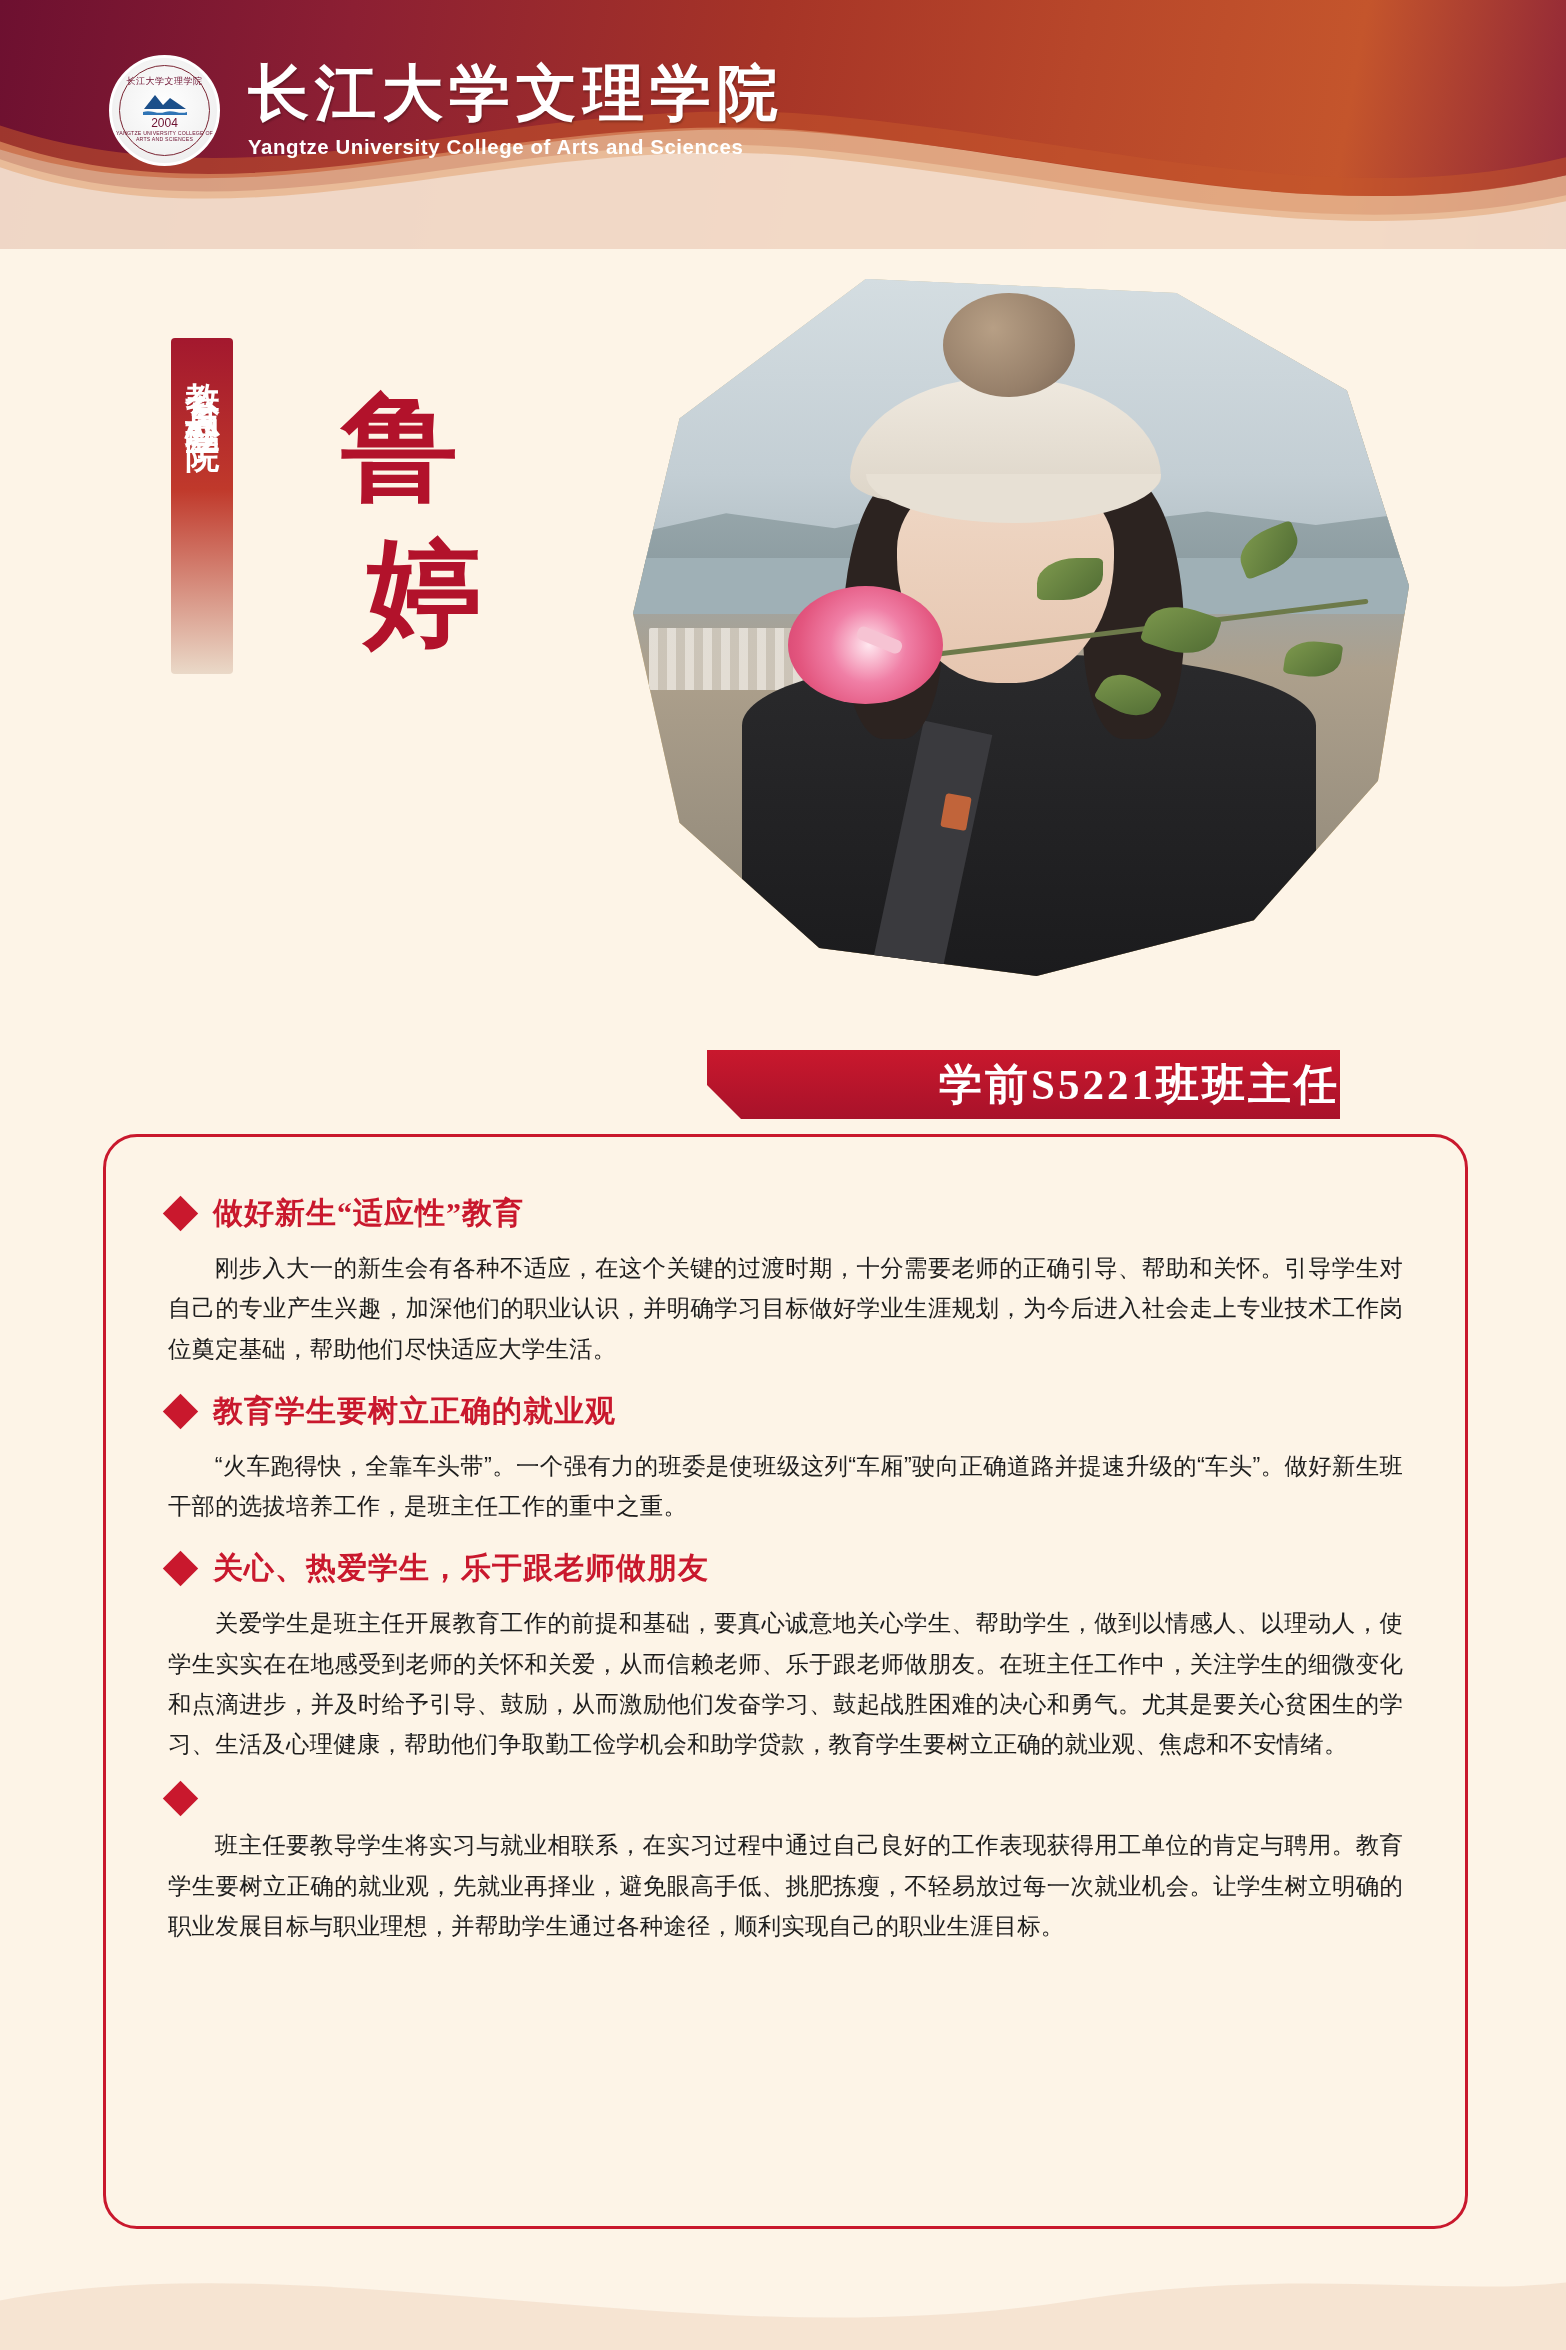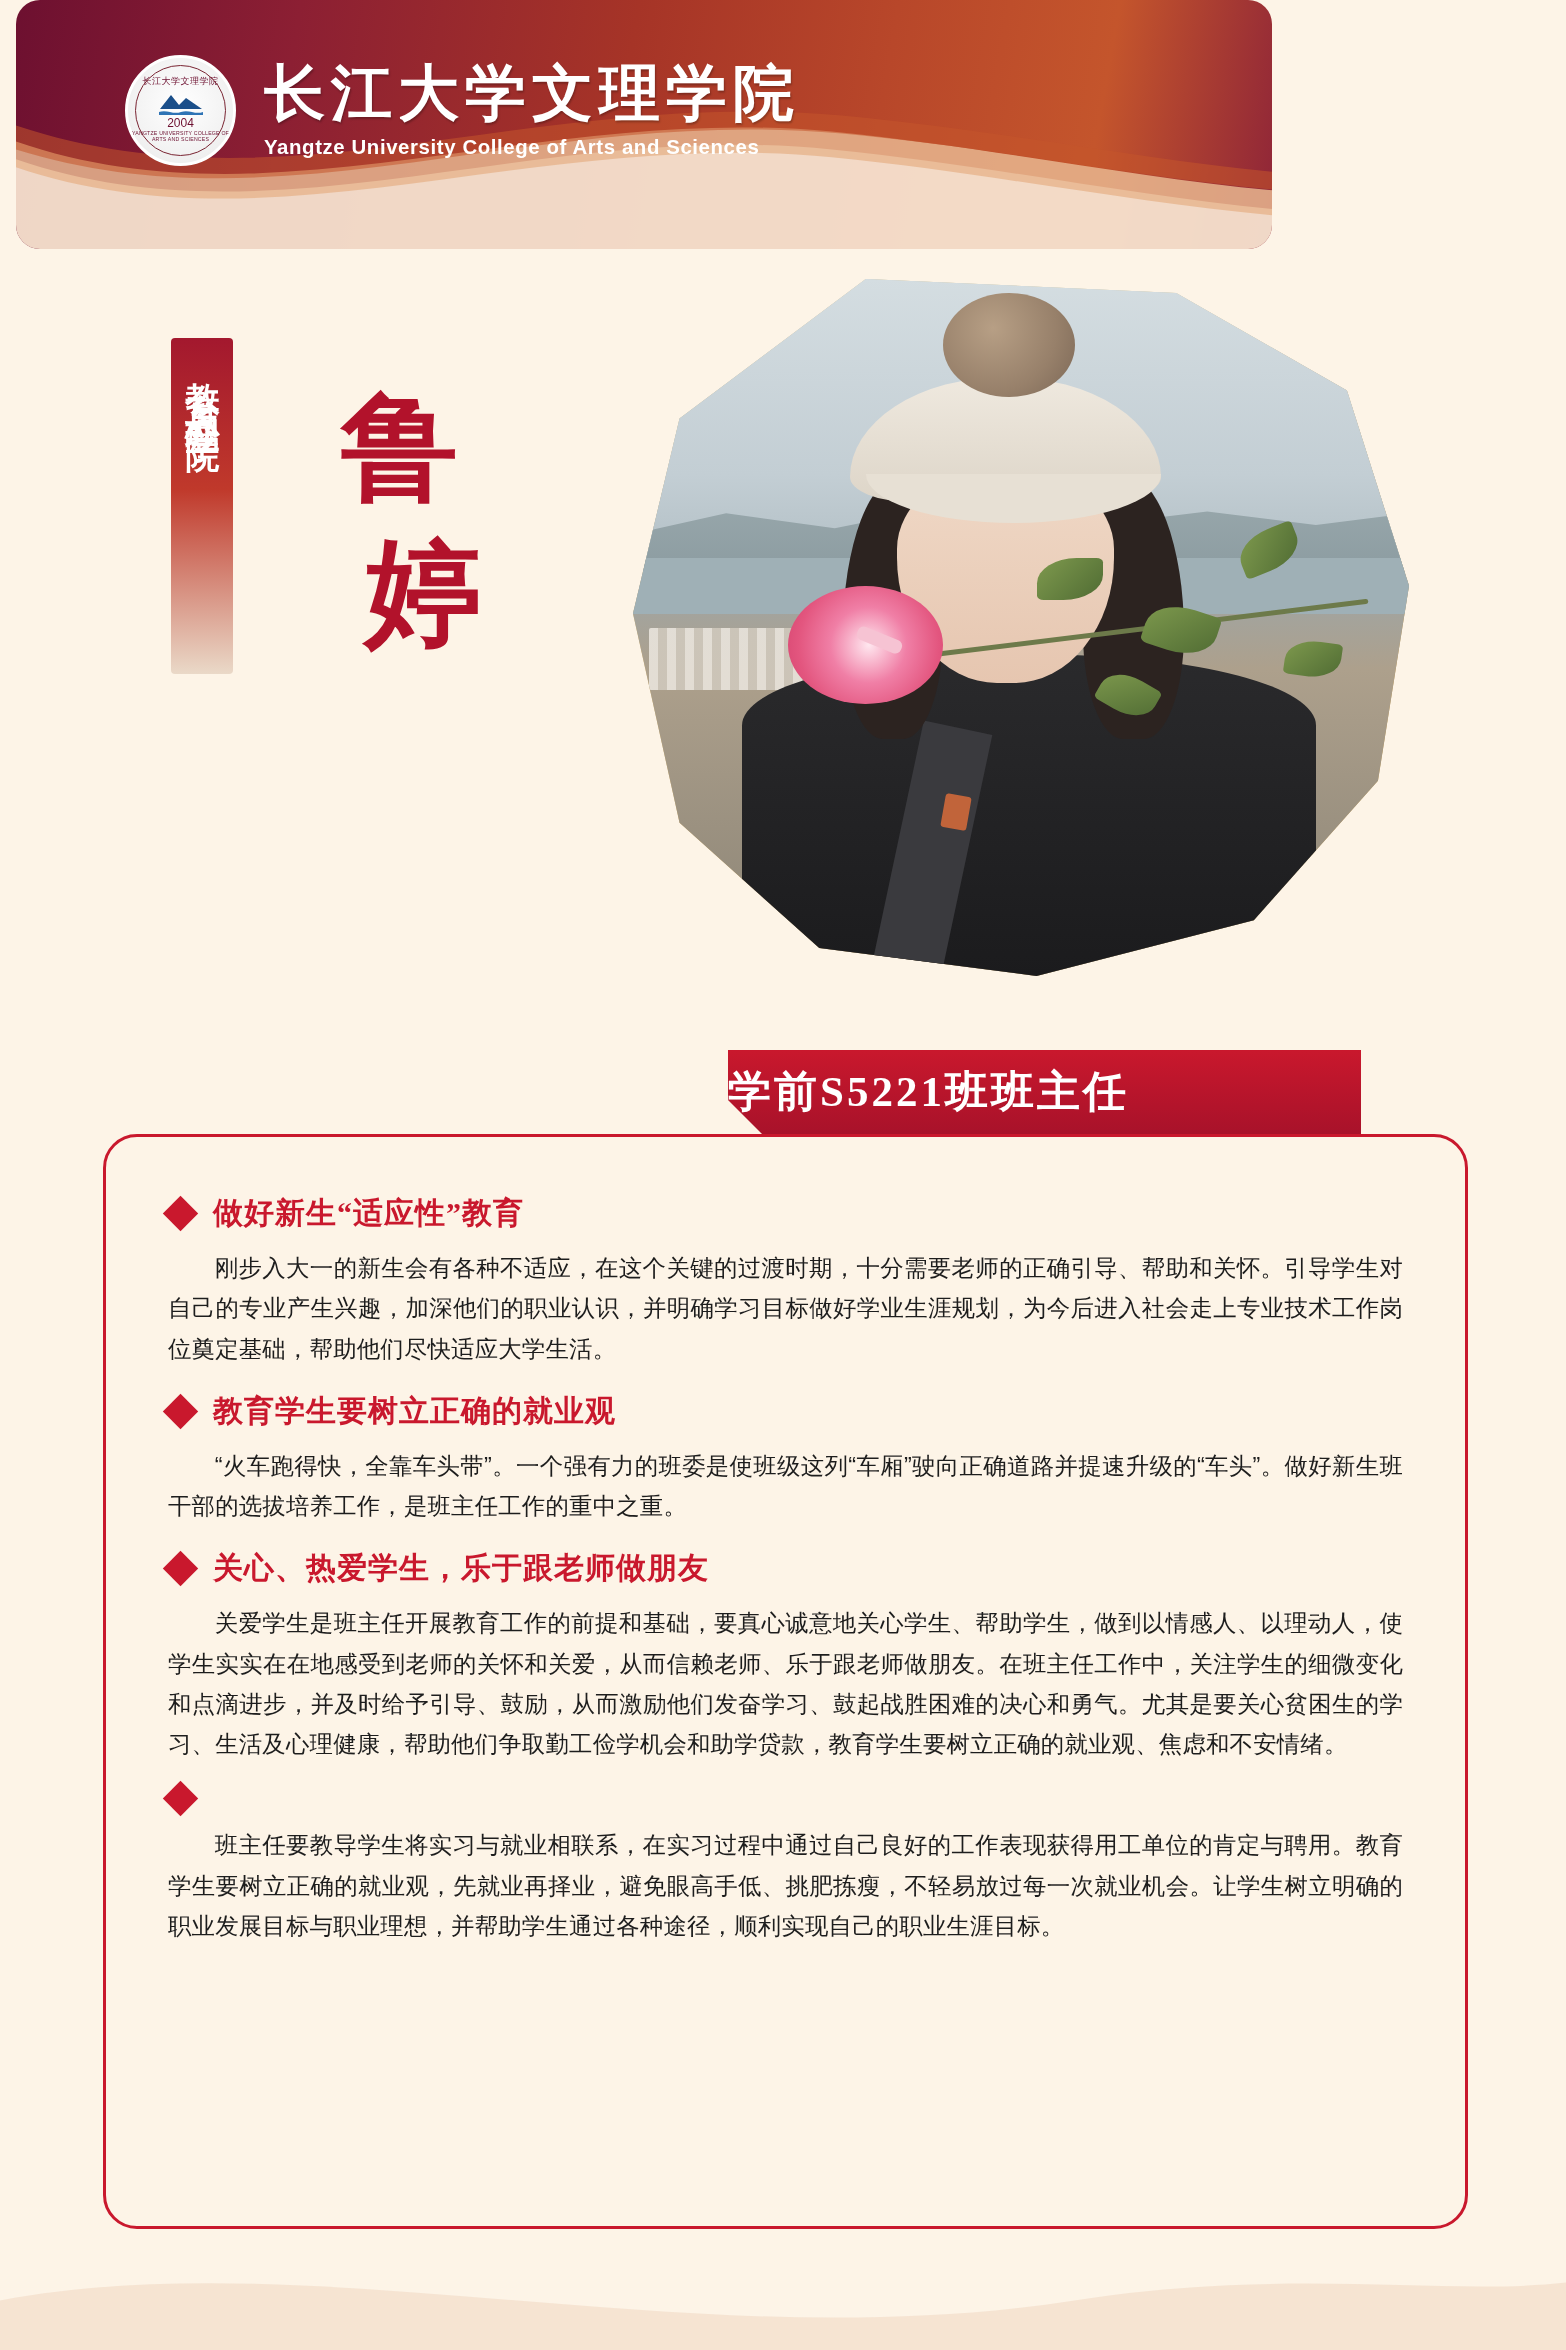--- a/index.html
+++ b/index.html
@@ -11,26 +11,25 @@
     height: 2350px;
     background: #fdf4e7;
     font-family: "Liberation Sans", sans-serif;
     overflow: hidden;
     position: relative;
   }
 
   
   .header {
     position: absolute;
-    top: 0; left: 16px;
-    width: 1256px;
+    top: 0; left: 0;
+    width: 1566px;
     height: 249px;
     background: linear-gradient(100deg, #6d1030 0%, #8c1f33 22%, #a63427 48%, #b8472a 68%, #c4552c 85%, #8e2438 100%);
     overflow: hidden;
-    border-radius: 24px;
   }
   .header-swoosh {
     position: absolute;
     left: 0; top: 0;
     width: 1566px;
     height: 249px;
   }
   .logo-block {
     position: absolute;
     left: 109px;
@@ -183,28 +182,28 @@
   .ph-brim { position:absolute; left:30%; top:28%; width:38%; height:7%; background:#e7e0d4; border-radius:0 0 50% 50% / 0 0 100% 100%; }
   .ph-pom { position:absolute; left:40%; top:2%; width:17%; height:15%; border-radius:50%; background:radial-gradient(circle at 38% 34%, #b79f85 0%, #97806a 60%, #7a6655 100%); }
   .ph-flower { position:absolute; left:20%; top:44%; width:20%; height:17%; border-radius:50%; background:radial-gradient(circle at 52% 50%, #ffe7ef 0%, #f07fa6 38%, #e3567f 70%, #d23f6b 100%); }
   .ph-flower::after { content:""; position:absolute; left:44%; top:40%; width:30%; height:12%; background:#f6c3d3; border-radius:6px; transform:rotate(22deg); }
   .ph-branch { position:absolute; left:33%; top:50%; width:62%; height:5px; background:#6d7a4a; transform:rotate(-7deg); border-radius:3px; }
   .leaf { position:absolute; background:linear-gradient(135deg,#7f9a4e 0%, #4f6b33 100%); border-radius:60% 10% 60% 10%; }
 
   
   .role-banner {
     position: absolute;
-    left: 728px;
+    left: 707px;
     top: 1050px;
     width: 633px;
-    height: 84px;
+    height: 69px;
     background: linear-gradient(180deg,#c9182d 0%, #a8122a 100%);
     display: flex;
     align-items: center;
-    justify-content: flex-start;
+    justify-content: flex-end;
     -webkit-clip-path: polygon(0 0, 100% 0, 100% 100%, 34px 100%, 0 calc(100% - 34px));
     clip-path: polygon(0 0, 100% 0, 100% 100%, 34px 100%, 0 calc(100% - 34px));
   }
   .role-banner span {
     color: #ffffff;
     font-family: "Liberation Serif", serif;
     font-size: 43px;
     font-weight: bold;
     letter-spacing: 3px;
   }

